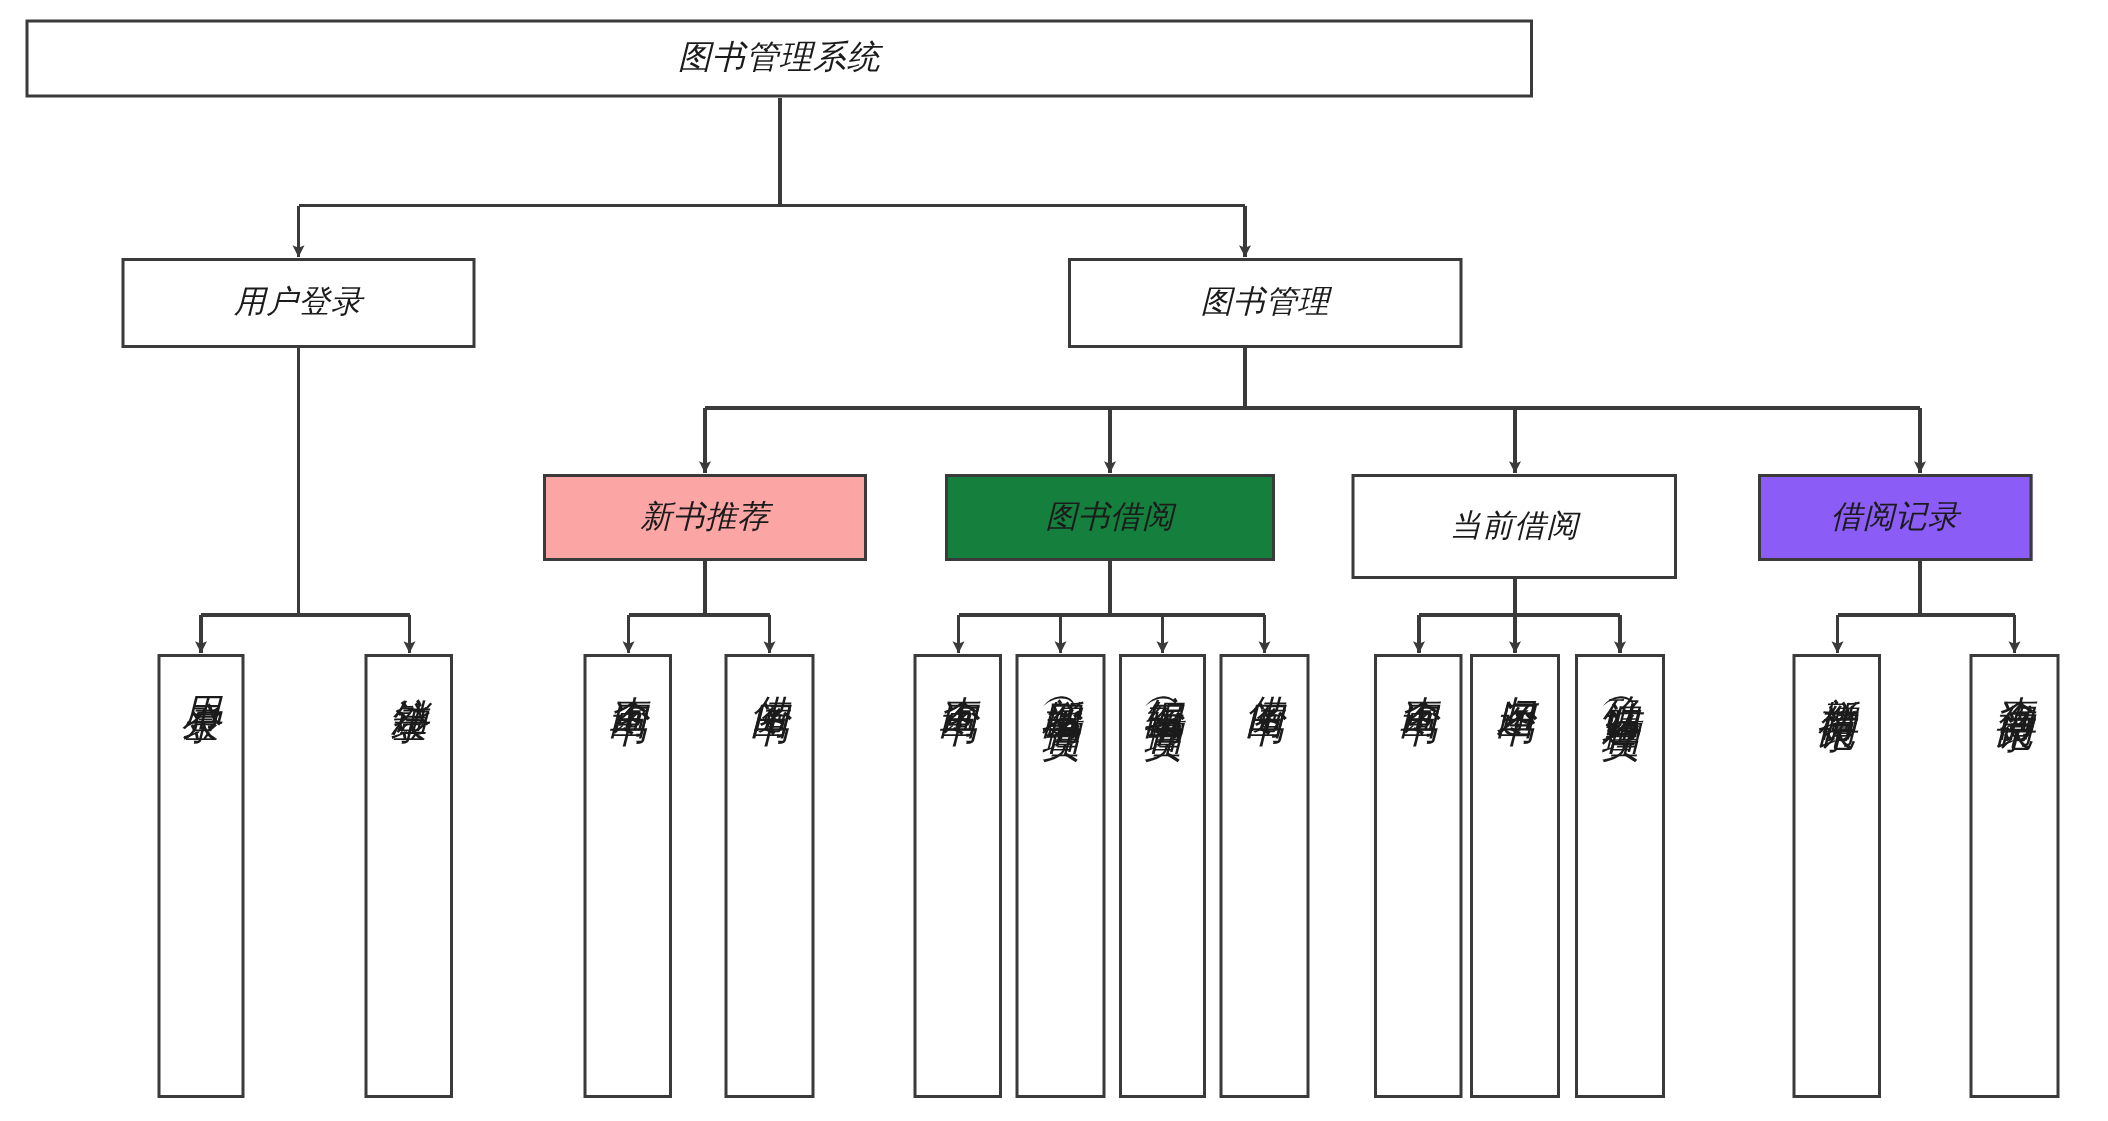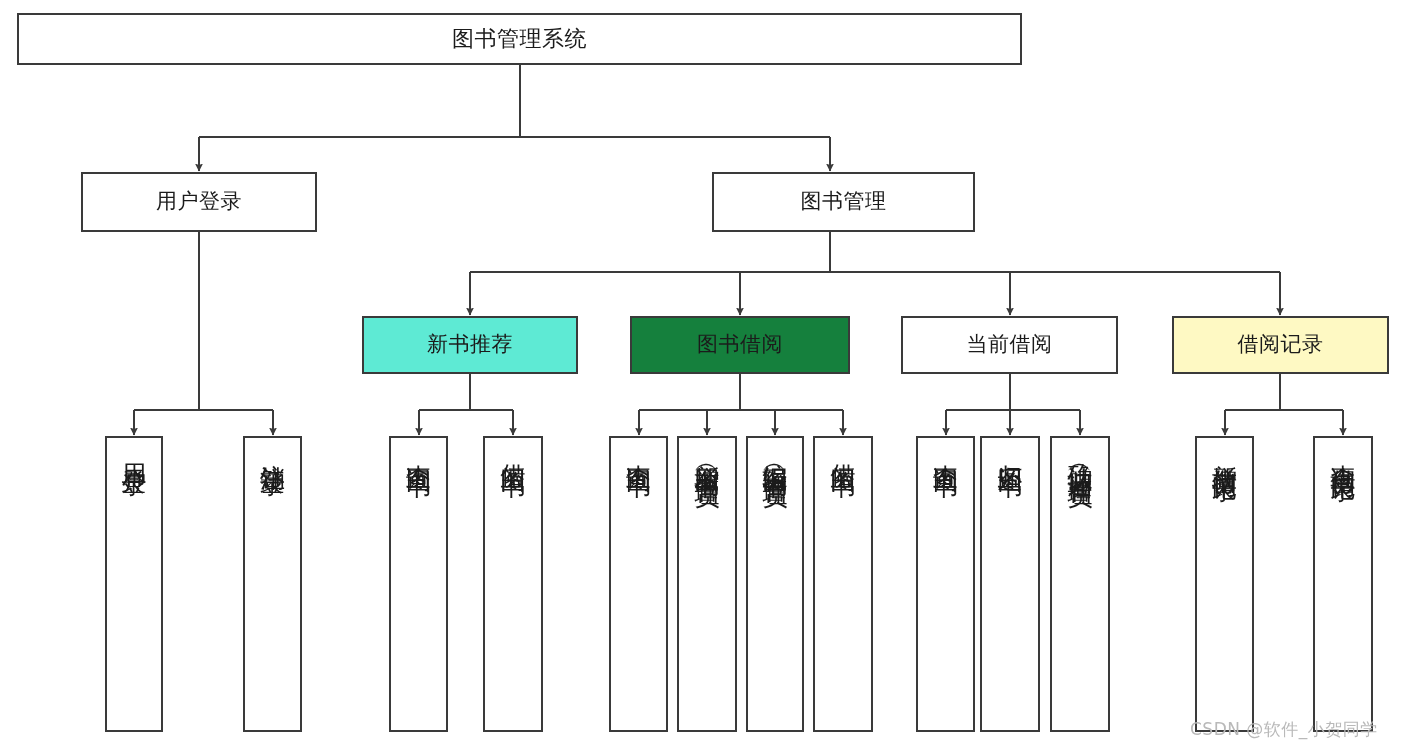--- a/index.html
+++ b/index.html
@@ -22,20 +22,21 @@
   }
   .node{
     position:absolute;
     box-sizing:border-box;
     background:#ffffff;
     border:2px solid #3a3a3a;
     display:flex;
     align-items:center;
     justify-content:center;
     color:#1b1b1b;
+    font-style:italic;
   }
   .node.level-0{ border-width:2px; }
   .node .label{
     display:block;
     text-align:center;
     line-height:1.22;
     letter-spacing:0.5px;
     white-space:nowrap;
   }
   
@@ -118,30 +119,30 @@
   <div id="node-layer">
       <div class="node level-0 horiz" id="node-root" style="left: 17px; top: 13px; width: 1005px; height: 52px; border-color: rgb(58, 58, 58); background: rgb(255, 255, 255); color: rgb(27, 27, 27);">
         <span class="label">图书管理系统</span>
       </div>
       <div class="node level-1 horiz" id="node-login" style="left: 81px; top: 172px; width: 236px; height: 60px; border-color: rgb(58, 58, 58); background: rgb(255, 255, 255); color: rgb(27, 27, 27);">
         <span class="label">用户登录</span>
       </div>
       <div class="node level-1 horiz" id="node-bookmgmt" style="left: 712px; top: 172px; width: 263px; height: 60px; border-color: rgb(58, 58, 58); background: rgb(255, 255, 255); color: rgb(27, 27, 27);">
         <span class="label">图书管理</span>
       </div>
-      <div class="node level-2 horiz" id="node-newbook" style="left: 362px; top: 316px; width: 216px; height: 58px; border-color: rgb(58, 58, 58); background: #5eead4; color: rgb(27, 27, 27);">
+      <div class="node level-2 horiz" id="node-newbook" style="left: 362px; top: 316px; width: 216px; height: 58px; border-color: rgb(58, 58, 58); background: #fca5a5; color: rgb(27, 27, 27);">
         <span class="label">新书推荐</span>
       </div>
       <div class="node level-2 horiz" id="node-borrow" style="left: 630px; top: 316px; width: 220px; height: 58px; border-color: rgb(58, 58, 58); background: #15803d; color: rgb(27, 27, 27);">
         <span class="label">图书借阅</span>
       </div>
-      <div class="node level-2 horiz" id="node-current" style="left: 901px; top: 316px; width: 217px; height: 58px; border-color: rgb(58, 58, 58); background: rgb(255, 255, 255); color: rgb(27, 27, 27);">
+      <div class="node level-2 horiz" id="node-current" style="left: 901px; top: 316px; width: 217px; height: 70px; border-color: rgb(58, 58, 58); background: rgb(255, 255, 255); color: rgb(27, 27, 27);">
         <span class="label">当前借阅</span>
       </div>
-      <div class="node level-2 horiz" id="node-records" style="left: 1172px; top: 316px; width: 217px; height: 58px; border-color: rgb(58, 58, 58); background: #fef9c3; color: rgb(27, 27, 27);">
+      <div class="node level-2 horiz" id="node-records" style="left: 1172px; top: 316px; width: 183px; height: 58px; border-color: rgb(58, 58, 58); background: #8b5cf6; color: rgb(27, 27, 27);">
         <span class="label">借阅记录</span>
       </div>
       <div class="node level-3 vert" id="node-leaf-user-login" style="left: 105px; top: 436px; width: 58px; height: 296px; border-color: rgb(58, 58, 58); background: rgb(255, 255, 255); color: rgb(27, 27, 27);">
         <span class="label">用户登录</span>
       </div>
       <div class="node level-3 vert" id="node-leaf-user-logout" style="left: 243px; top: 436px; width: 59px; height: 296px; border-color: rgb(58, 58, 58); background: rgb(255, 255, 255); color: rgb(27, 27, 27);">
         <span class="label">注销登录</span>
       </div>
       <div class="node level-3 vert" id="node-leaf-new-query" style="left: 389px; top: 436px; width: 59px; height: 296px; border-color: rgb(58, 58, 58); background: rgb(255, 255, 255); color: rgb(27, 27, 27);">
         <span class="label">查询图书</span>
@@ -171,14 +172,13 @@
         <span class="label">确认归还（管理员）</span>
       </div>
       <div class="node level-3 vert" id="node-leaf-rec-add" style="left: 1195px; top: 436px; width: 59px; height: 296px; border-color: rgb(58, 58, 58); background: rgb(255, 255, 255); color: rgb(27, 27, 27);">
         <span class="label">新增借阅记录</span>
       </div>
       <div class="node level-3 vert" id="node-leaf-rec-query" style="left: 1313px; top: 436px; width: 60px; height: 296px; border-color: rgb(58, 58, 58); background: rgb(255, 255, 255); color: rgb(27, 27, 27);">
         <span class="label">查询借阅记录</span>
       </div>
     </div>
 
-  <div class="watermark" style="left: 1190px; top: 718px; color: rgb(185, 185, 185);">CSDN @软件_小贺同学</div>
 </div>
 
 </body></html>

